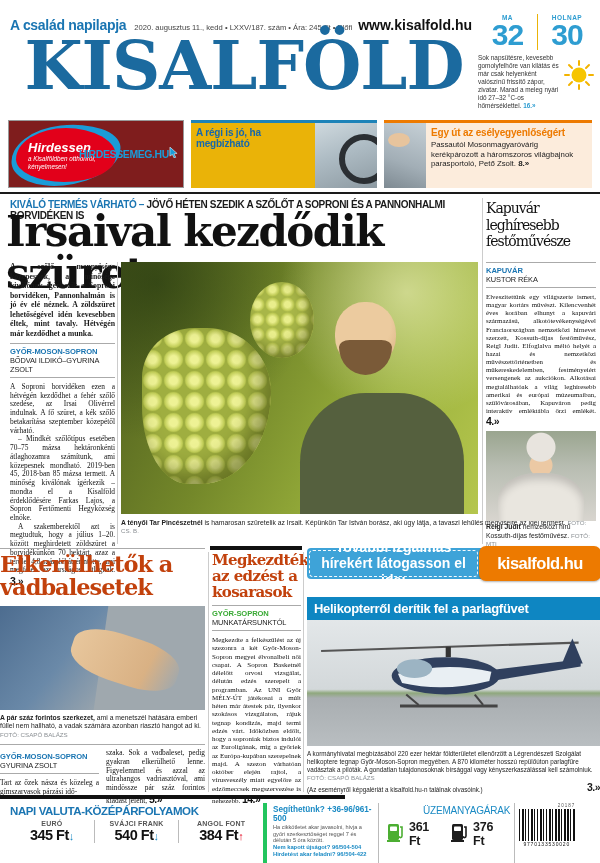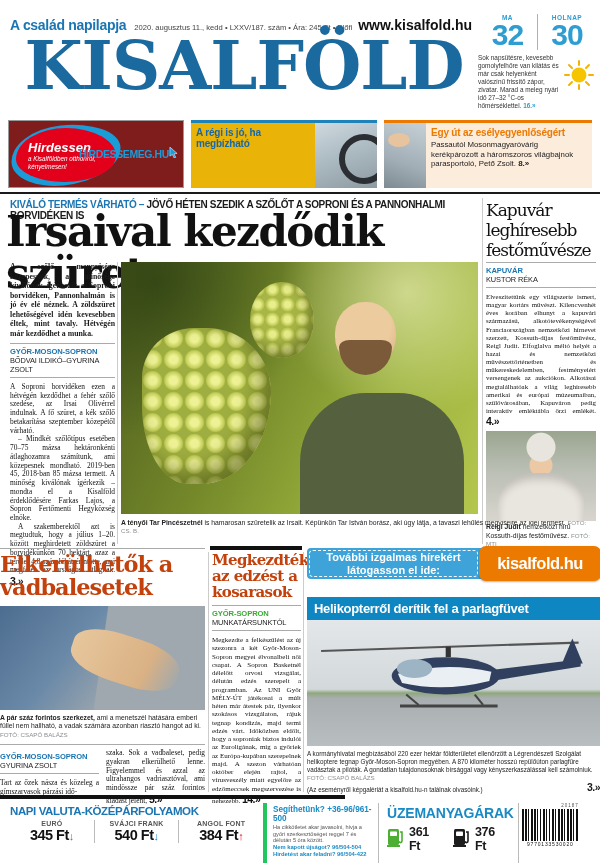--- a/index.html
+++ b/index.html
@@ -58,21 +58,21 @@
     background:#e7c49d; }
 
   
   #rule-main { position:absolute; top:192px; left:0; width:600px; height:2px; background:#1a1a1a; }
   #kicker { position:absolute; top:199px; left:10px; width:470px; font-weight:bold; font-size:10px; letter-spacing:-0.35px; }
   #kicker .hl { color:#1a75b2; }
   #main-headline { position:absolute; top:211px; left:6px; width:478px;
     font-family:"DejaVu Serif", serif; font-weight:bold; font-size:42px; line-height:1;
     letter-spacing:-1.5px; color:#111; }
   #kapuvar-headline { position:absolute; top:200px; left:486px; width:110px;
-    font-family:"DejaVu Serif", serif; font-size:17px; line-height:1.18; color:#111; }
+    font-family:"DejaVu Serif", serif; font-size:14px; line-height:1.18; color:#111; }
 
   .vrule { position:absolute; width:1px; background:#ccc; }
 
   .art { font-family:"Liberation Serif", serif; font-size:7.4px; line-height:1.18; text-align:justify; color:#111; }
   .art + .art { text-indent:8px; }
   .lead-par { font-family:"Liberation Serif", serif; font-weight:bold; font-size:7.8px; line-height:1.22; text-align:justify; }
   .byline-block { border-top:1px solid #aaa; border-bottom:1px solid #aaa; padding:3px 0; margin:5px 0; }
   .loc { font-weight:bold; font-size:7.6px; letter-spacing:-0.1px; color:#1a75b2; }
   .loc.green { color:#3aaa35; }
   .byl { font-size:7.4px; color:#222; letter-spacing:-0.1px; }
@@ -136,21 +136,21 @@
   .wl-col .byline-block { border-top:none; margin-top:0; }
 
   
   #basketball { position:absolute; top:552px; left:212px; width:89px; }
   #basketball .h2 { font-size:15px; line-height:1.07; letter-spacing:-0.6px; }
   #basketball .art { font-size:7px; }
 
   
   #promo { position:absolute; top:548px; left:307px; width:293px; height:31px; background:#3ea3d8; border-radius:4px; display:flex; }
   .promo-text { flex:1; border:1.4px dashed rgba(255,255,255,.95); border-radius:4px; margin:2px;
-    color:#fff; font-weight:bold; font-size:11px; line-height:1.15; display:flex; align-items:center; justify-content:center;
+    color:#fff; font-weight:bold; font-size:14px; line-height:1.15; display:flex; align-items:center; justify-content:center;
     text-align:center; padding:0 8px; }
   .promo-btn { flex:0 0 122px; background:#ed7a00; border-radius:7px; margin:-2px -1px; color:#fff; font-weight:bold;
     font-size:16.5px; letter-spacing:-0.5px; display:flex; align-items:center; justify-content:center;
     box-shadow:0 1px 2px rgba(0,0,0,.3); }
   #heli-bar { position:absolute; top:597px; left:307px; width:293px; background:#0e86c2; color:#fff;
     font-weight:bold; font-size:13px; letter-spacing:-0.3px; padding:4px 7px 5px; }
   #heli-photo { position:absolute; top:620px; left:307px; width:293px; height:126px;
     background:linear-gradient(180deg,#e3e7e9 0%, #d3d8da 55%, #8fa87d 58%, #a9aeb1 62%, #b9bec1 100%); overflow:hidden; }
   #heli-caption { position:absolute; top:750px; left:307px; width:293px; }
   #heli-caption .caption { font-size:6.3px; }
@@ -167,21 +167,21 @@
   .cur-name { font-size:7px; font-weight:bold; color:#555; letter-spacing:0.2px; }
   .cur-val { font-size:14.5px; font-weight:bold; letter-spacing:-0.5px; color:#111; }
   .arrow { font-size:11px; font-weight:bold; }
   .arrow.down { color:#1a8ac4; }
   .arrow.up { color:#e2001a; }
   #help { flex:0 0 115px; border-left:4px solid #22c55e; padding:2px 4px 0 6px; }
   .help-title { color:#1a8ac4; font-weight:bold; font-size:8.2px; line-height:1.1; }
   .help-note { font-size:5.6px; color:#555; line-height:1.2; margin-top:1px; }
   .help-line { font-size:5.8px; font-weight:bold; color:#1a8ac4; line-height:1.25; }
   #fuel { flex:1; border-left:1px solid #bbb; padding:2px 4px 0 8px; }
-  .fuel-title { color:#1a8ac4; font-weight:bold; font-size:14px; letter-spacing:-0.2px; }
+  .fuel-title { color:#1a8ac4; font-weight:normal; font-size:10px; letter-spacing:-0.2px;margin-left:36px; }
   .fuel-row { display:flex; align-items:center; gap:5px; margin-top:4px; }
   .fuel-val { font-size:12.5px; font-weight:bold; letter-spacing:-0.3px; margin-right:12px; }
   #barcode { flex:0 0 64px; border-left:1px solid #bbb; padding:0 3px; text-align:center; }
   .issue-code { font-size:4.5px; color:#555; text-align:right; letter-spacing:1px; }
   .bars { width:56px; height:32px; margin:1px auto 0;
     background:repeating-linear-gradient(90deg,#111 0 1.5px, transparent 1.5px 3px, #111 3px 5.2px, transparent 5.2px 6.5px, #111 6.5px 7.4px, transparent 7.4px 9px); }
   .bc-num { font-size:5px; letter-spacing:0.8px; color:#111; }
 </style>
 </head>
 <body>

